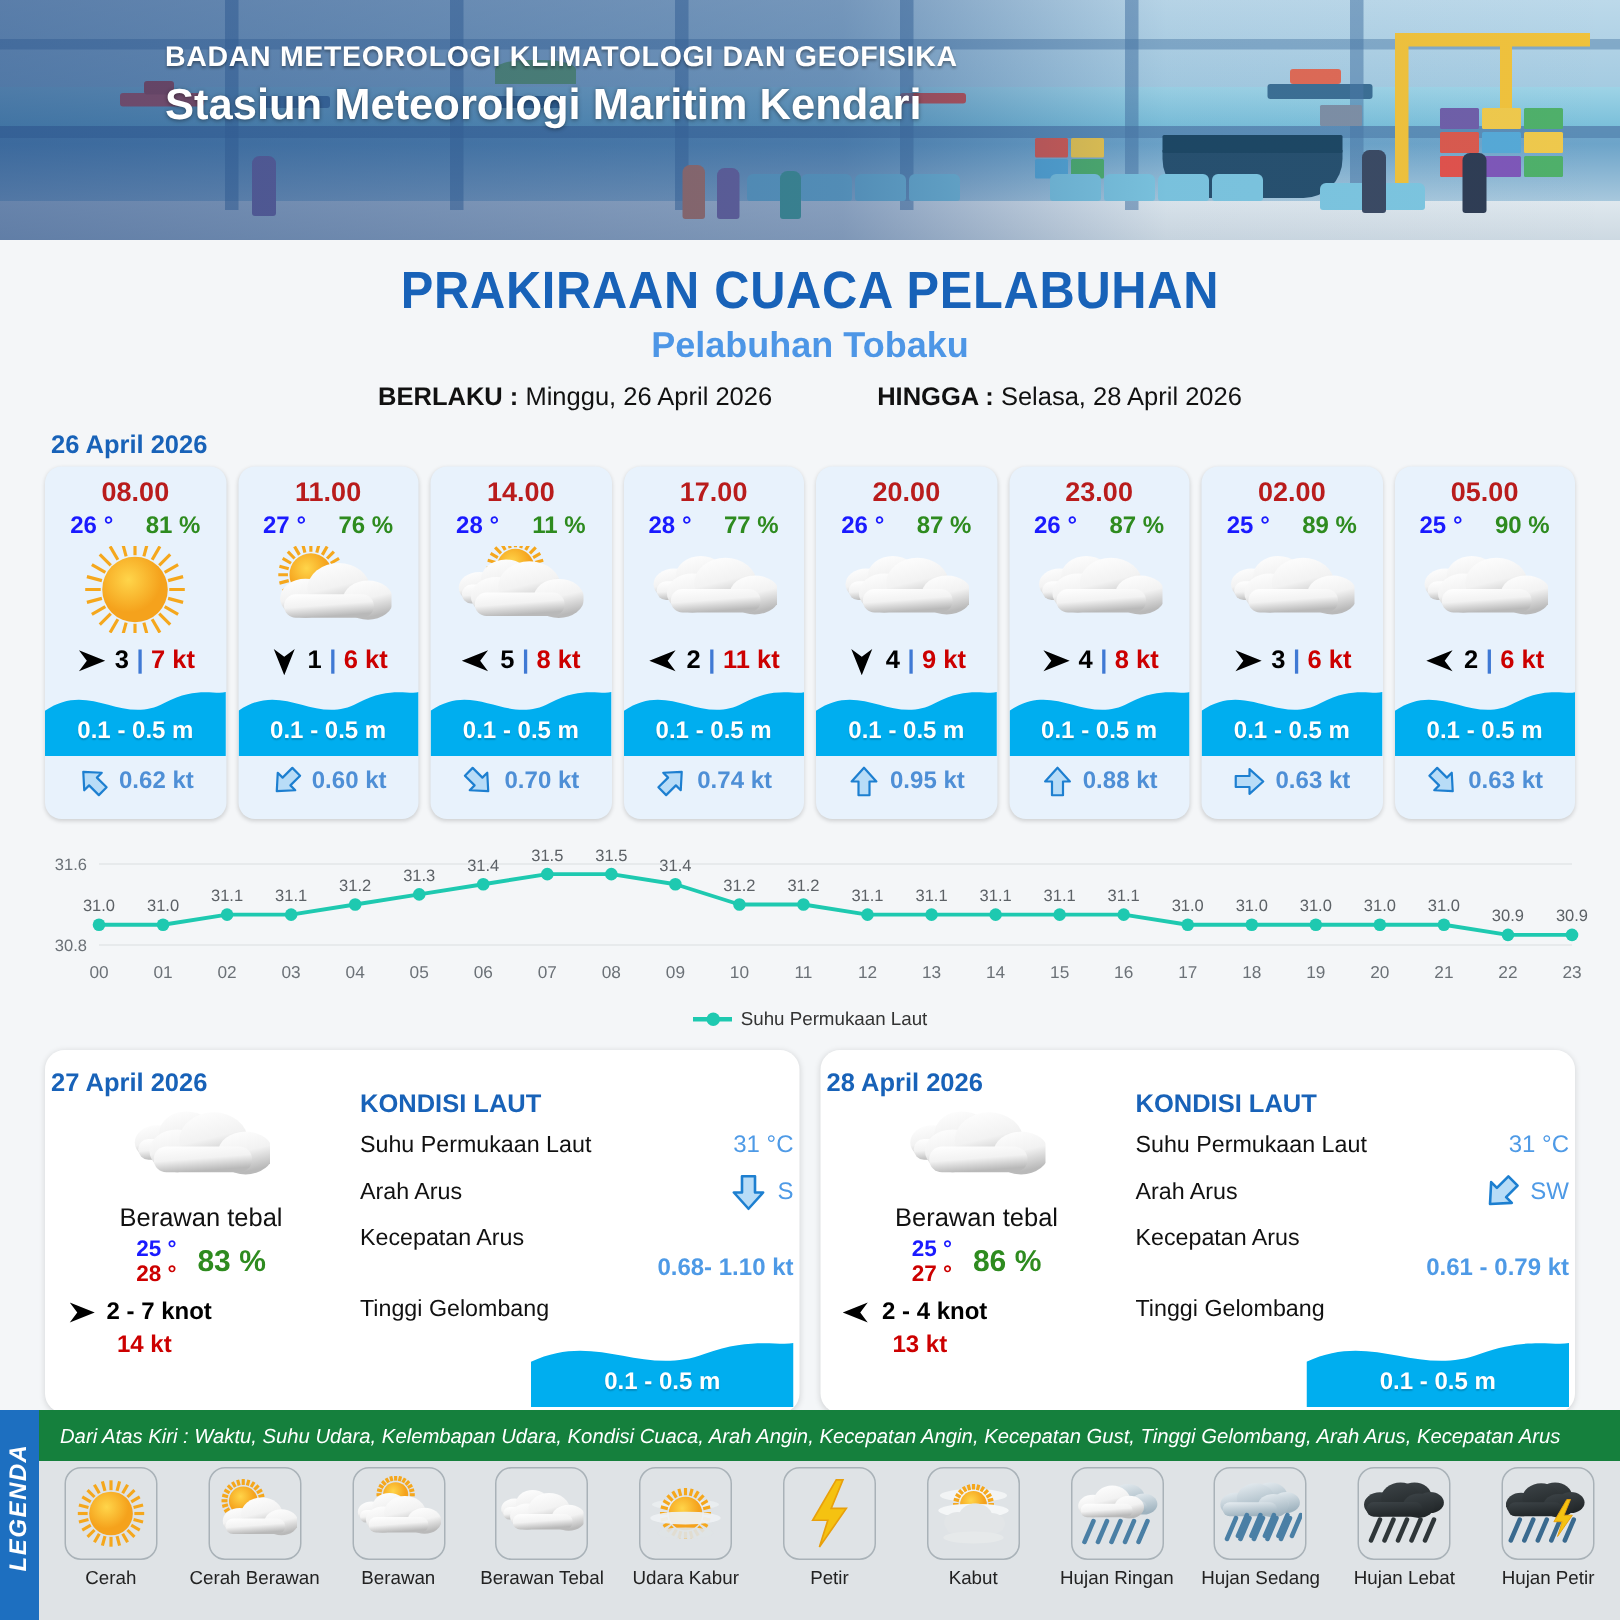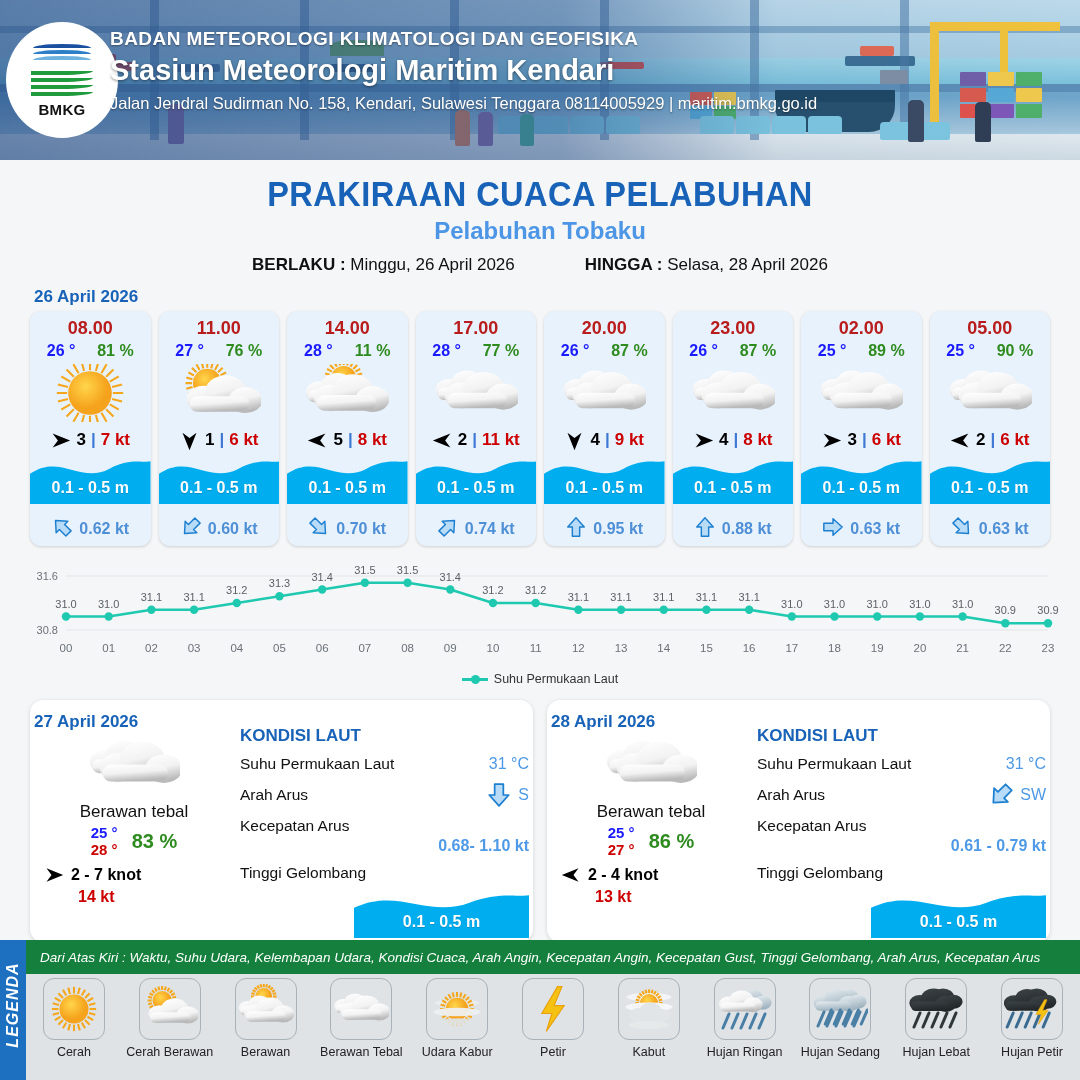--- a/index.html
+++ b/index.html
@@ -68,21 +68,21 @@
   .c-hum { font-size:16px; font-weight:bold; color:#2e8b1f; }
   .c-icon { height:62px; display:flex; align-items:center; justify-content:center; margin-top:2px;}
   .c-wind { display:flex; align-items:center; justify-content:center; gap:5px; margin-top:4px; height:24px;}
   .c-wnum { font-size:17px; font-weight:bold; color:#000; }
   .c-bar { font-size:17px; color:#3f79d4; font-weight:bold; }
   .c-kt { font-size:17px; font-weight:bold; color:#cc0000; }
   .c-wave { position:relative; height:52px; }
   .wave-svg { position:absolute; left:0; bottom:0; width:100%; height:52px; display:block;}
   .wave-txt { position:absolute; left:0; right:0; bottom:7px; text-align:center;
     font-size:16px; font-weight:bold; color:#fff; text-shadow:0 1px 1px rgba(0,0,0,.18); }
-  .c-cur { display:flex; align-items:flex-end; justify-content:center; gap:6px; height:34px;}
+  .c-cur { display:flex; align-items:center; justify-content:center; gap:6px; height:34px;}
   .c-cur-txt { font-size:16px; font-weight:bold; color:#4e8fd6; }
 
   
   .chart-box { margin:14px 18px 0 18px; height:110px; position:relative; }
   .chart-svg { display:block; }
   .chart-legend { text-align:center; margin-top:2px; font-size:12.5px; color:#333;
     display:flex; align-items:center; justify-content:center; gap:6px; }
   .leg-mark { display:inline-block; width:26px; height:3px; background:#1ec9b0; position:relative;}
   .leg-mark::after { content:""; position:absolute; left:9px; top:-3px; width:9px; height:9px;
     border-radius:50%; background:#1ec9b0; }
@@ -194,39 +194,24 @@
 
     <div class="person" style="left:168px;top:104px;width:16px;height:40px;background:#8e6fa8;"></div>
     <div class="person" style="left:455px;top:110px;width:15px;height:36px;background:#e0825a;"></div>
     <div class="person" style="left:478px;top:112px;width:15px;height:34px;background:#8e6fa8;"></div>
     <div class="person" style="left:520px;top:114px;width:14px;height:32px;background:#4fb09a;"></div>
     <div class="person" style="left:908px;top:100px;width:16px;height:42px;background:#3b4a63;"></div>
     <div class="person" style="left:975px;top:102px;width:16px;height:40px;background:#2f3d54;"></div>
 
     <div class="hdr-tint"></div>
 
-    <div class="logo">
-      <div class="logo-arcs">
-        <i style="top:2px;background:#1b4fa0;"></i>
-        <i style="top:8px;background:#2f7fc8;"></i>
-        <i style="top:14px;background:#6fb2e0;"></i>
-      </div>
-      <div class="logo-green">
-        <i style="top:2px"></i>
-          <i style="top:9px"></i>
-          <i style="top:16px"></i>
-          <i style="top:23px"></i>
-      </div>
-      <div class="logo-txt">BMKG</div>
-    </div>
 
     <div class="hdr-text">
       <div class="hdr-l1">BADAN METEOROLOGI KLIMATOLOGI DAN GEOFISIKA</div>
       <div class="hdr-l2">Stasiun Meteorologi Maritim Kendari</div>
-      <div class="hdr-l3">Jalan Jendral Sudirman No. 158, Kendari, Sulawesi Tenggara  08114005929 | maritim.bmkg.go.id</div>
     </div>
   </div>
 
   <div class="title-wrap">
     <div class="title1">PRAKIRAAN CUACA PELABUHAN</div>
     <div class="title2">Pelabuhan Tobaku</div>
     <div class="valid-row">
       <div>
         <b>BERLAKU :</b>
         <span>Minggu, 26 April 2026</span>

